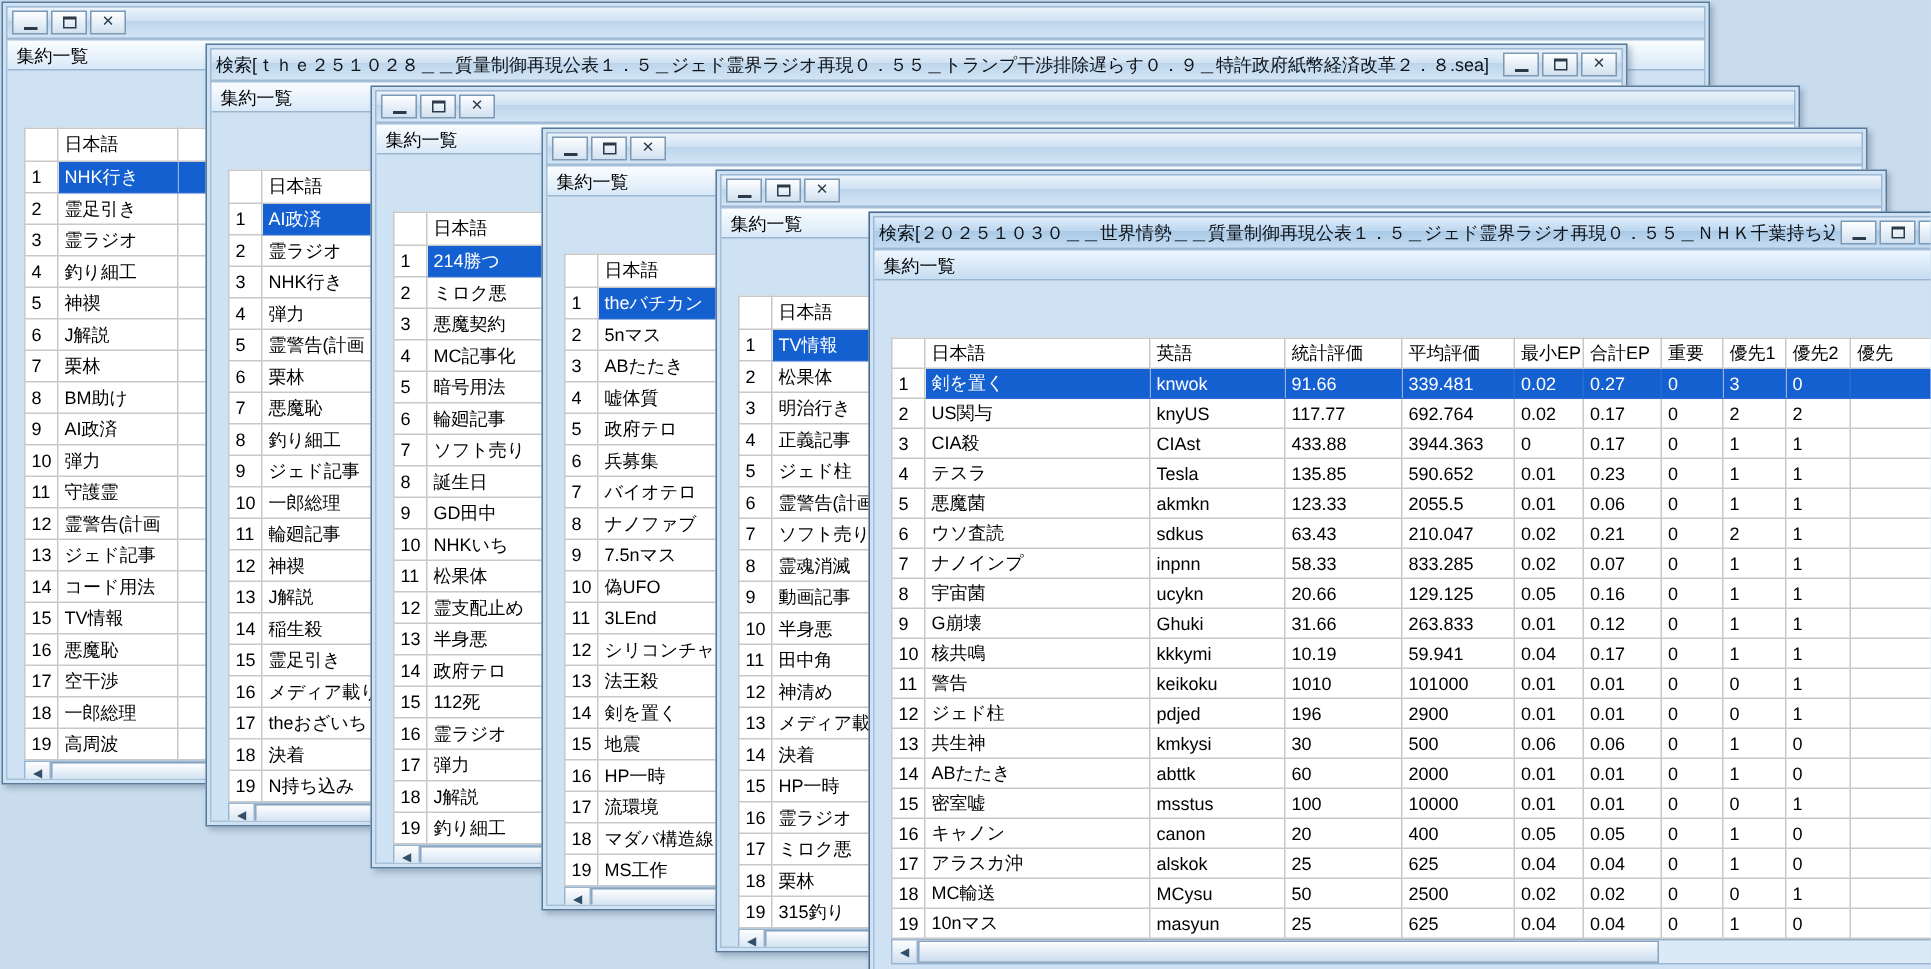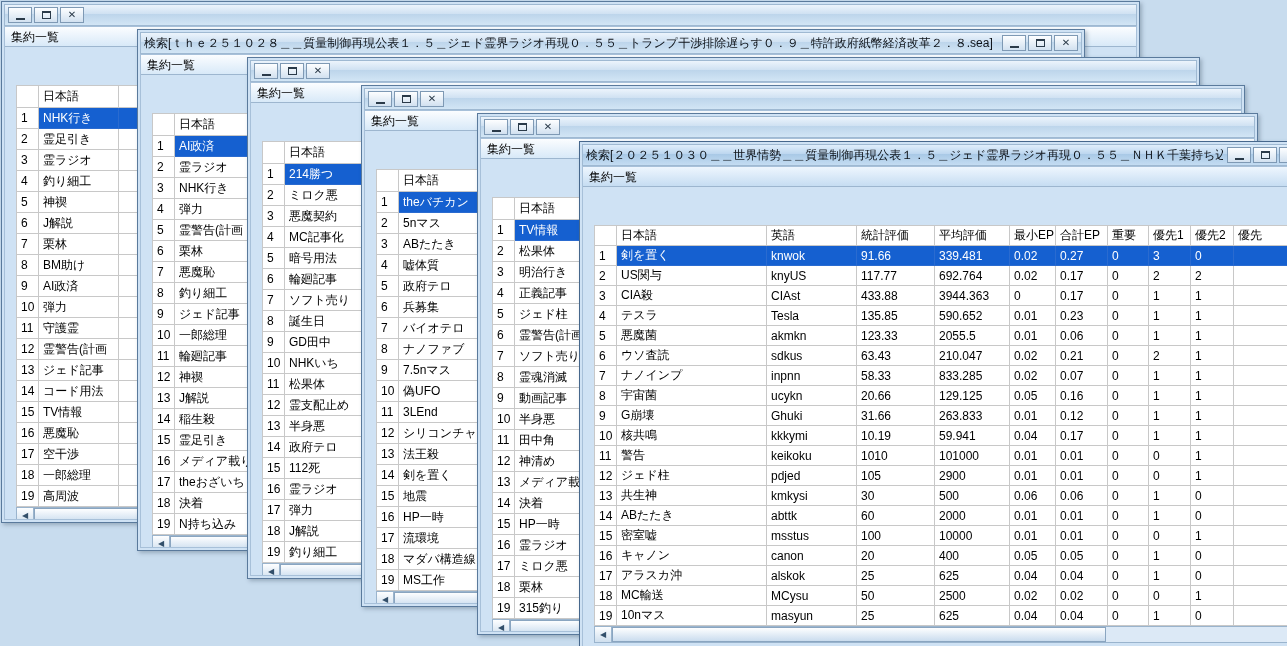--- a/index.html
+++ b/index.html
@@ -915,21 +915,21 @@
                 <td class="r">0.01</td>
                 <td class="r">0</td>
                 <td class="r">0</td>
                 <td class="r">1</td>
                 <td class="r"></td>
               </tr>
               <tr>
                 <td class="num">12</td>
                 <td>ジェド柱</td>
                 <td>pdjed</td>
-                <td class="r">105</td>
+                <td class="r">196</td>
                 <td class="r">2900</td>
                 <td class="r">0.01</td>
                 <td class="r">0.01</td>
                 <td class="r">0</td>
                 <td class="r">0</td>
                 <td class="r">1</td>
                 <td class="r"></td>
               </tr>
               <tr>
                 <td class="num">13</td>

